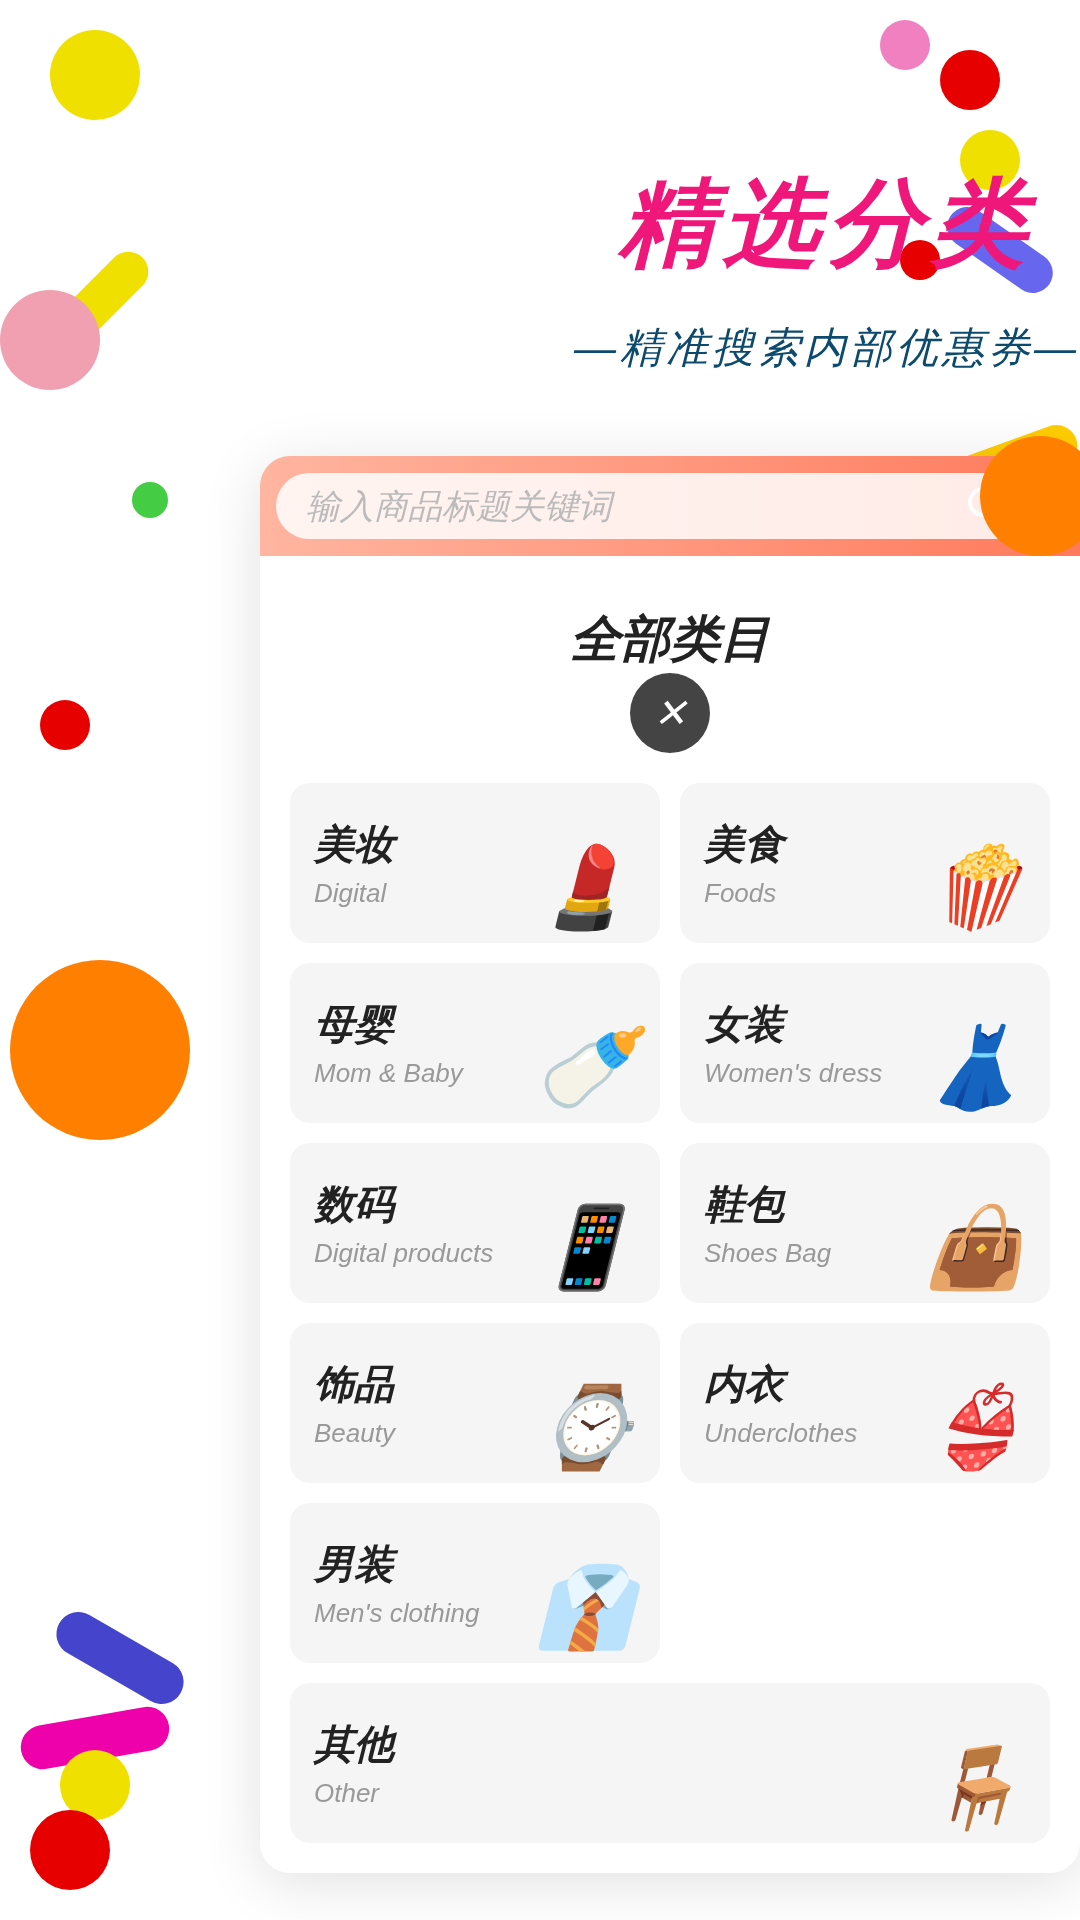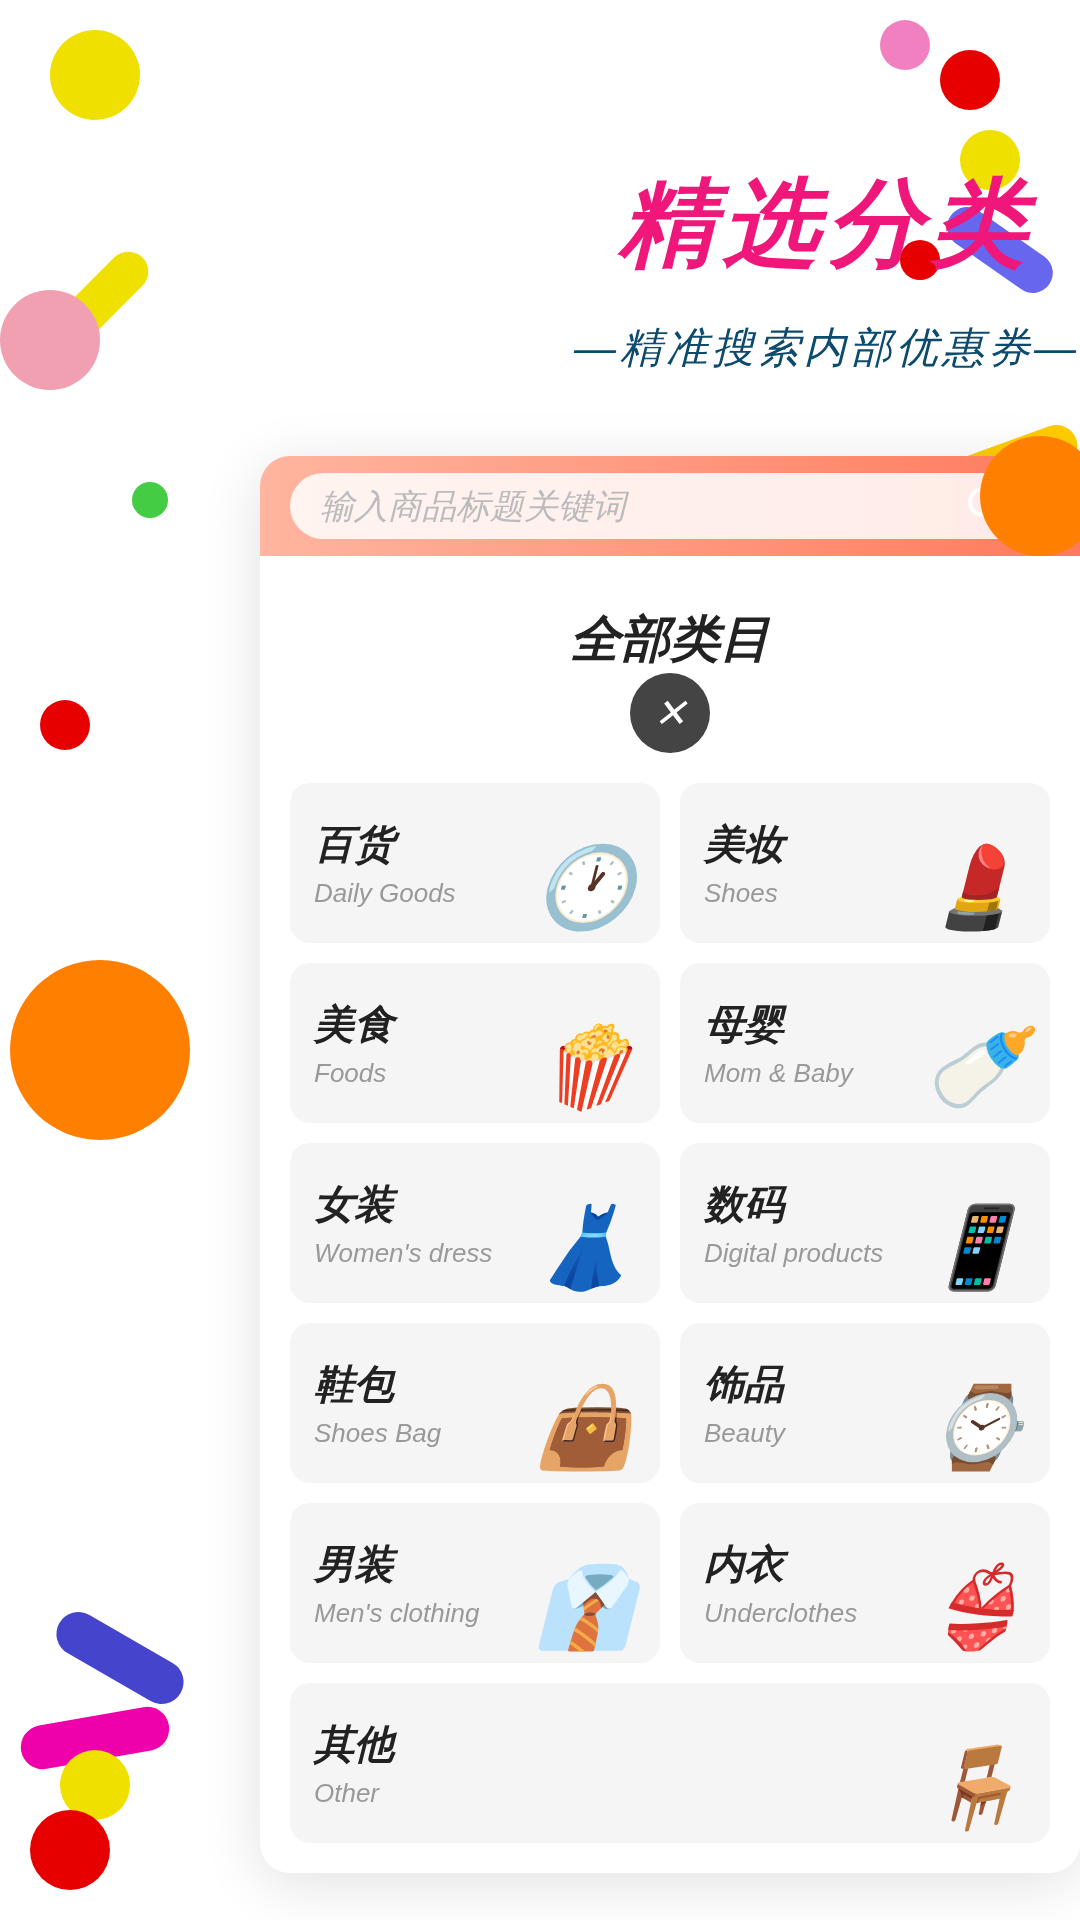--- a/index.html
+++ b/index.html
@@ -75,21 +75,21 @@
       margin: 0 0 30px 0;
     }
 
     .search-bar {
       width: 100%;
       height: 100px;
       background: linear-gradient(90deg, #ffb5a0, #ff7a5c);
       border-radius: 30px 30px 0 0;
       display: flex;
       align-items: center;
-      padding: 0 30px;
+      padding: 0 16px;
       position: relative;
     }
 
     .search-input-inner {
       flex: 1;
       background: rgba(255,255,255,0.85);
       border: none;
       border-radius: 50px;
       height: 66px;
       padding: 0 30px;
@@ -285,31 +285,24 @@
     </div>
 
     <div class="section-header">
       <span class="section-title">全部类目</span>
       <div class="close-btn">
         <span>✕</span>
       </div>
     </div>
 
     <div class="categories-grid" id="categories-grid">
-    <div class="category-item">
-      <div class="category-text">
-        <div class="category-name-cn">百货</div>
-        <div class="category-name-en">Daily Goods</div>
-      </div>
-      <div class="category-icon">🕐</div>
-    </div>
         <div class="category-item">
       <div class="category-text">
         <div class="category-name-cn">美妆</div>
-        <div class="category-name-en">Shoes</div>
+        <div class="category-name-en">Digital</div>
       </div>
       <div class="category-icon">💄</div>
     </div>
         <div class="category-item">
       <div class="category-text">
         <div class="category-name-cn">美食</div>
         <div class="category-name-en">Foods</div>
       </div>
       <div class="category-icon">🍿</div>
     </div>
@@ -343,32 +336,32 @@
     </div>
         <div class="category-item">
       <div class="category-text">
         <div class="category-name-cn">饰品</div>
         <div class="category-name-en">Beauty</div>
       </div>
       <div class="category-icon">⌚</div>
     </div>
         <div class="category-item">
       <div class="category-text">
+        <div class="category-name-cn">内衣</div>
+        <div class="category-name-en">Underclothes</div>
+      </div>
+      <div class="category-icon">👙</div>
+    </div>
+        <div class="category-item">
+      <div class="category-text">
         <div class="category-name-cn">男装</div>
         <div class="category-name-en">Men's clothing</div>
       </div>
       <div class="category-icon">👔</div>
     </div>
-        <div class="category-item">
-      <div class="category-text">
-        <div class="category-name-cn">内衣</div>
-        <div class="category-name-en">Underclothes</div>
-      </div>
-      <div class="category-icon">👙</div>
-    </div>
         <div class="category-item full-width">
       <div class="category-text">
         <div class="category-name-cn">其他</div>
         <div class="category-name-en">Other</div>
       </div>
       <div class="category-icon">🪑</div>
     </div>
       </div>
 
   </div>

